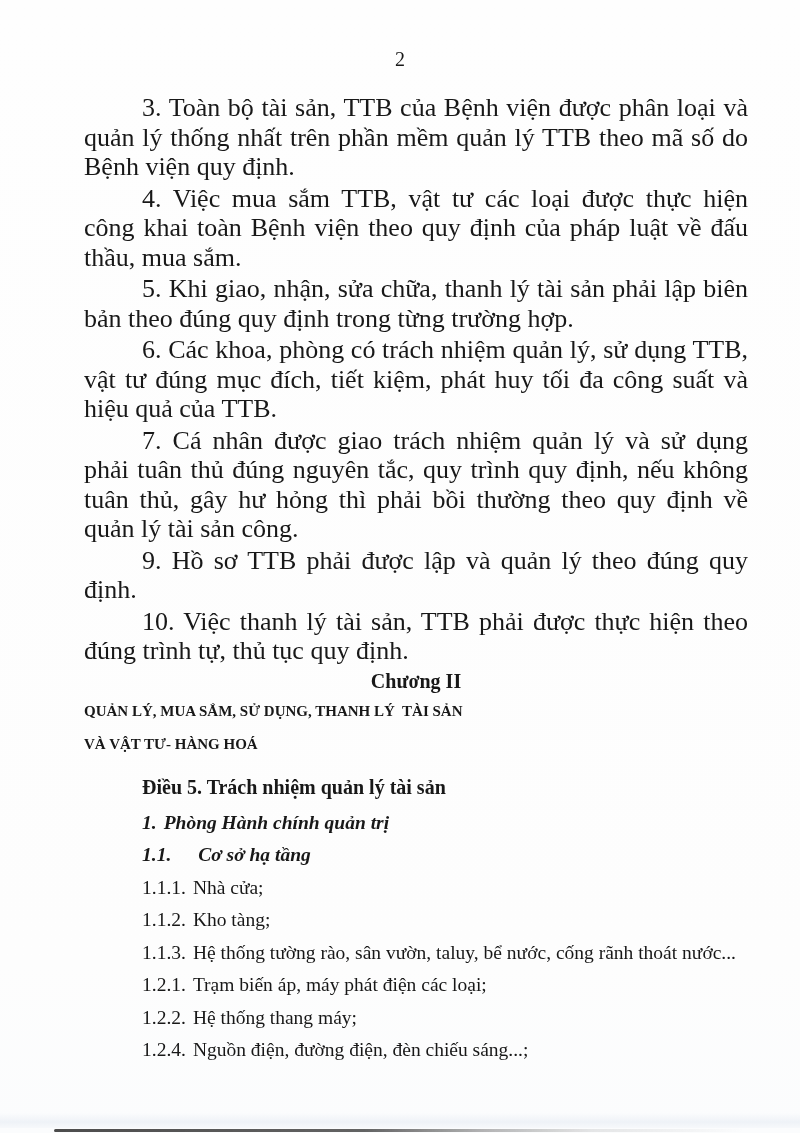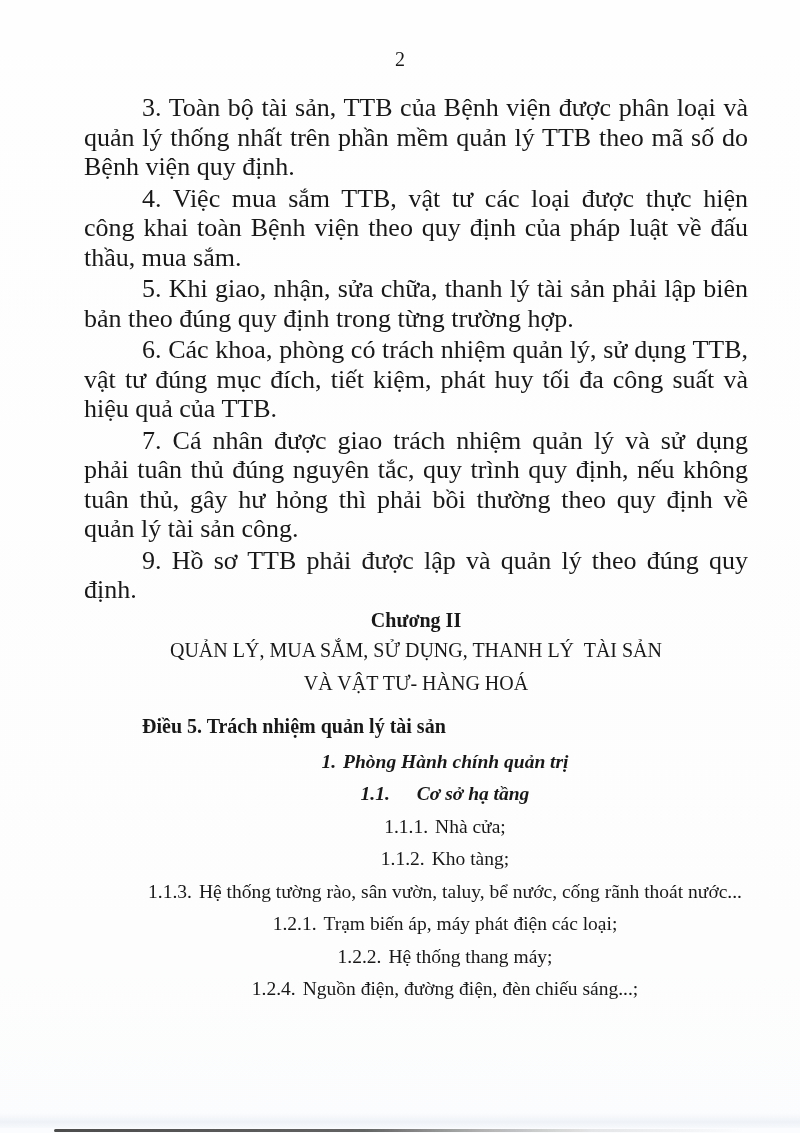--- a/index.html
+++ b/index.html
@@ -36,39 +36,37 @@
     text-indent: 58px;
     margin: 0 0 2px 0;
   }
   .chapter-label {
     text-align: center;
     font-weight: bold;
     font-size: 20px;
     line-height: 26px;
   }
   .chapter-title {
-    text-align: center;
-    font-weight: normal;
-    font-size: 20px;
+    font-weight: bold;
+    font-size: 15px;
     line-height: 33px;
     white-space: pre-wrap;
   }
   .chapter-title.first {
     margin-top: 1px;
   }
   .article-heading {
     margin-top: 11px;
     font-weight: bold;
     font-size: 20px;
     line-height: 30px;
     text-indent: 58px;
   }
   .outline {
     margin-top: 5px;
-    text-align: center;
   }
   .outline-item {
     font-size: 19.5px;
     line-height: 32.5px;
     padding-left: 58px;
     white-space: nowrap;
   }
   .outline-item .num {
     margin-right: 7px;
   }
@@ -116,20 +114,21 @@
   <div class="pagenum">2</div>
 
   <div class="doc-body">
 
     <p class="para">3. Toàn bộ tài sản, TTB của Bệnh viện được phân loại và quản lý thống nhất trên phần mềm quản lý TTB theo mã số do Bệnh viện quy định.</p>
     <p class="para">4. Việc mua sắm TTB, vật tư các loại được thực hiện công khai toàn Bệnh viện theo quy định của pháp luật về đấu thầu, mua sắm.</p>
     <p class="para">5. Khi giao, nhận, sửa chữa, thanh lý tài sản phải lập biên bản theo đúng quy định trong từng trường hợp.</p>
     <p class="para">6. Các khoa, phòng có trách nhiệm quản lý, sử dụng TTB, vật tư đúng mục đích, tiết kiệm, phát huy tối đa công suất và hiệu quả của TTB.</p>
     <p class="para">7. Cá nhân được giao trách nhiệm quản lý và sử dụng phải tuân thủ đúng nguyên tắc, quy trình quy định, nếu không tuân thủ, gây hư hỏng thì phải bồi thường theo quy định về quản lý tài sản công.</p>
     <p class="para">9. Hồ sơ TTB phải được lập và quản lý theo đúng quy định.</p>
+    <p class="para">10. Việc thanh lý tài sản, TTB phải được thực hiện theo đúng trình tự, thủ tục quy định.</p>
 
     <div class="chapter-label">Chương II</div>
     <div class="chapter-title first">QUẢN LÝ, MUA SẮM, SỬ DỤNG, THANH LÝ  TÀI SẢN</div>
     <div class="chapter-title">VÀ VẬT TƯ- HÀNG HOÁ</div>
 
     <div class="article-heading">Điều 5. Trách nhiệm quản lý tài sản</div>
 
     <div class="outline">
 
       <div class="outline-item bi">

